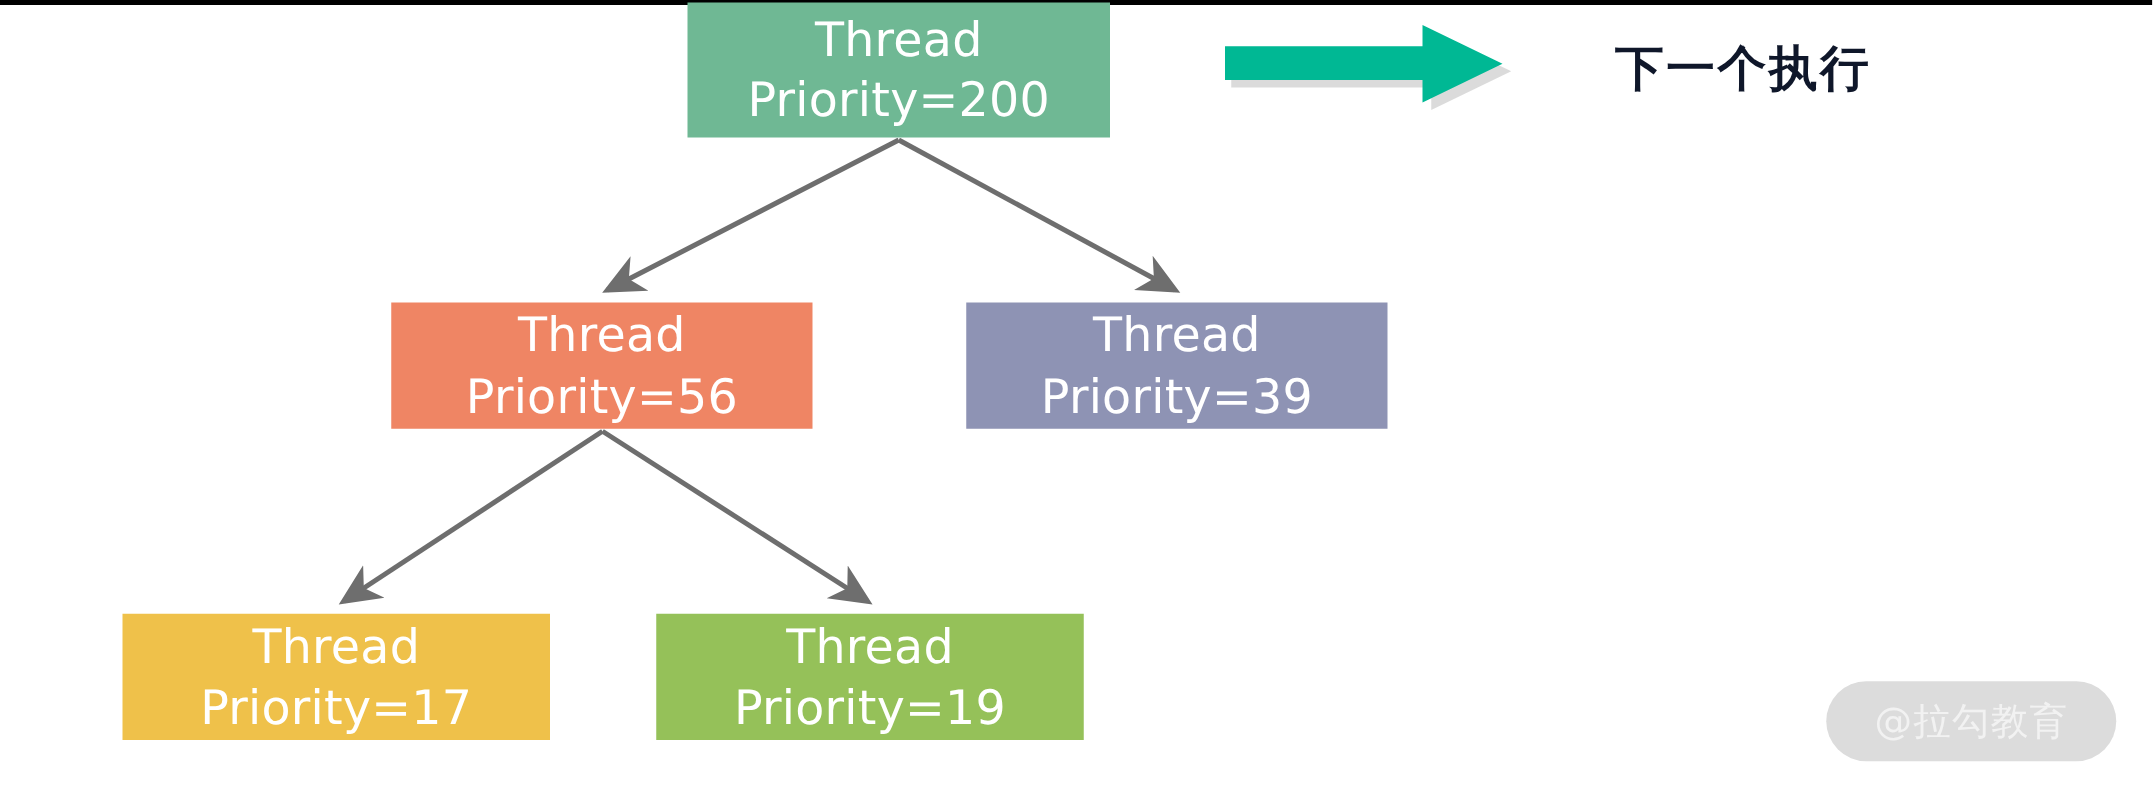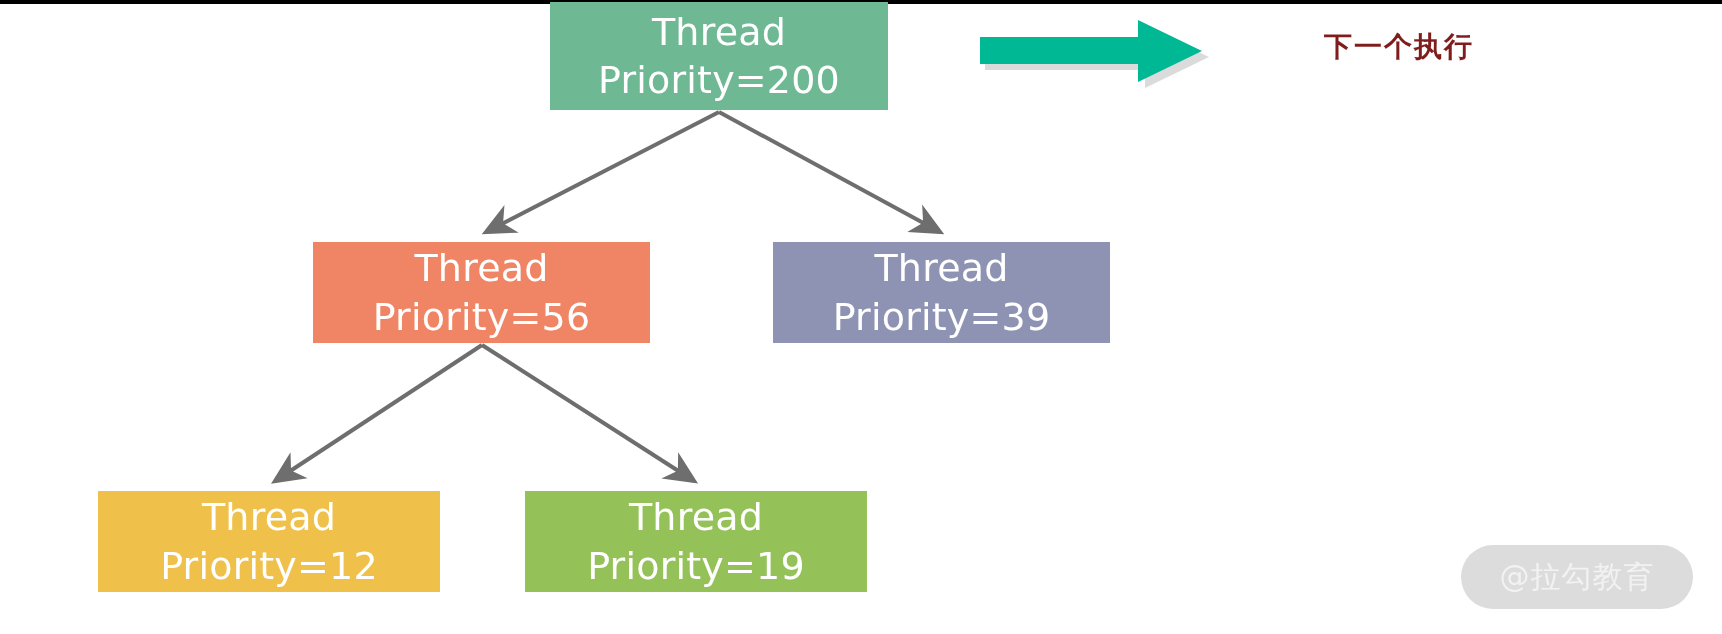--- a/index.html
+++ b/index.html
@@ -57,25 +57,25 @@
   
   #callout-arrow {
     position: absolute;
     left: 980px;
     top: 20px;
     width: 250px;
     height: 72px;
   }
   #callout-label {
     position: absolute;
-    left: 1324px;
+    left: 1292px;
     top: 28px;
-    font-size: 28px;
+    font-size: 39px;
     font-weight: bold;
-    color: #7f1d1d;
+    color: #0f172a;
     letter-spacing: 2px;
     white-space: nowrap;
   }
 
   
   #watermark {
     position: absolute;
     left: 1461px;
     top: 545px;
     width: 232px;
@@ -124,21 +124,21 @@
     <span class="l2">Priority=56</span>
   </div>
 
   <div class="node" id="node-p33">
     <span class="l1">Thread</span>
     <span class="l2">Priority=39</span>
   </div>
 
   <div class="node" id="node-p12">
     <span class="l1">Thread</span>
-    <span class="l2">Priority=12</span>
+    <span class="l2">Priority=17</span>
   </div>
 
   <div class="node" id="node-p27">
     <span class="l1">Thread</span>
     <span class="l2">Priority=19</span>
   </div>
 
   <svg id="callout-arrow" viewBox="0 0 250 72" xmlns="http://www.w3.org/2000/svg">
     <g transform="translate(5,6)">
       <path d="M0,18 L160,18 L160,0 L224,31 L160,62 L160,44 L0,44 Z" fill="#BDBDBD" opacity="0.55"></path>

